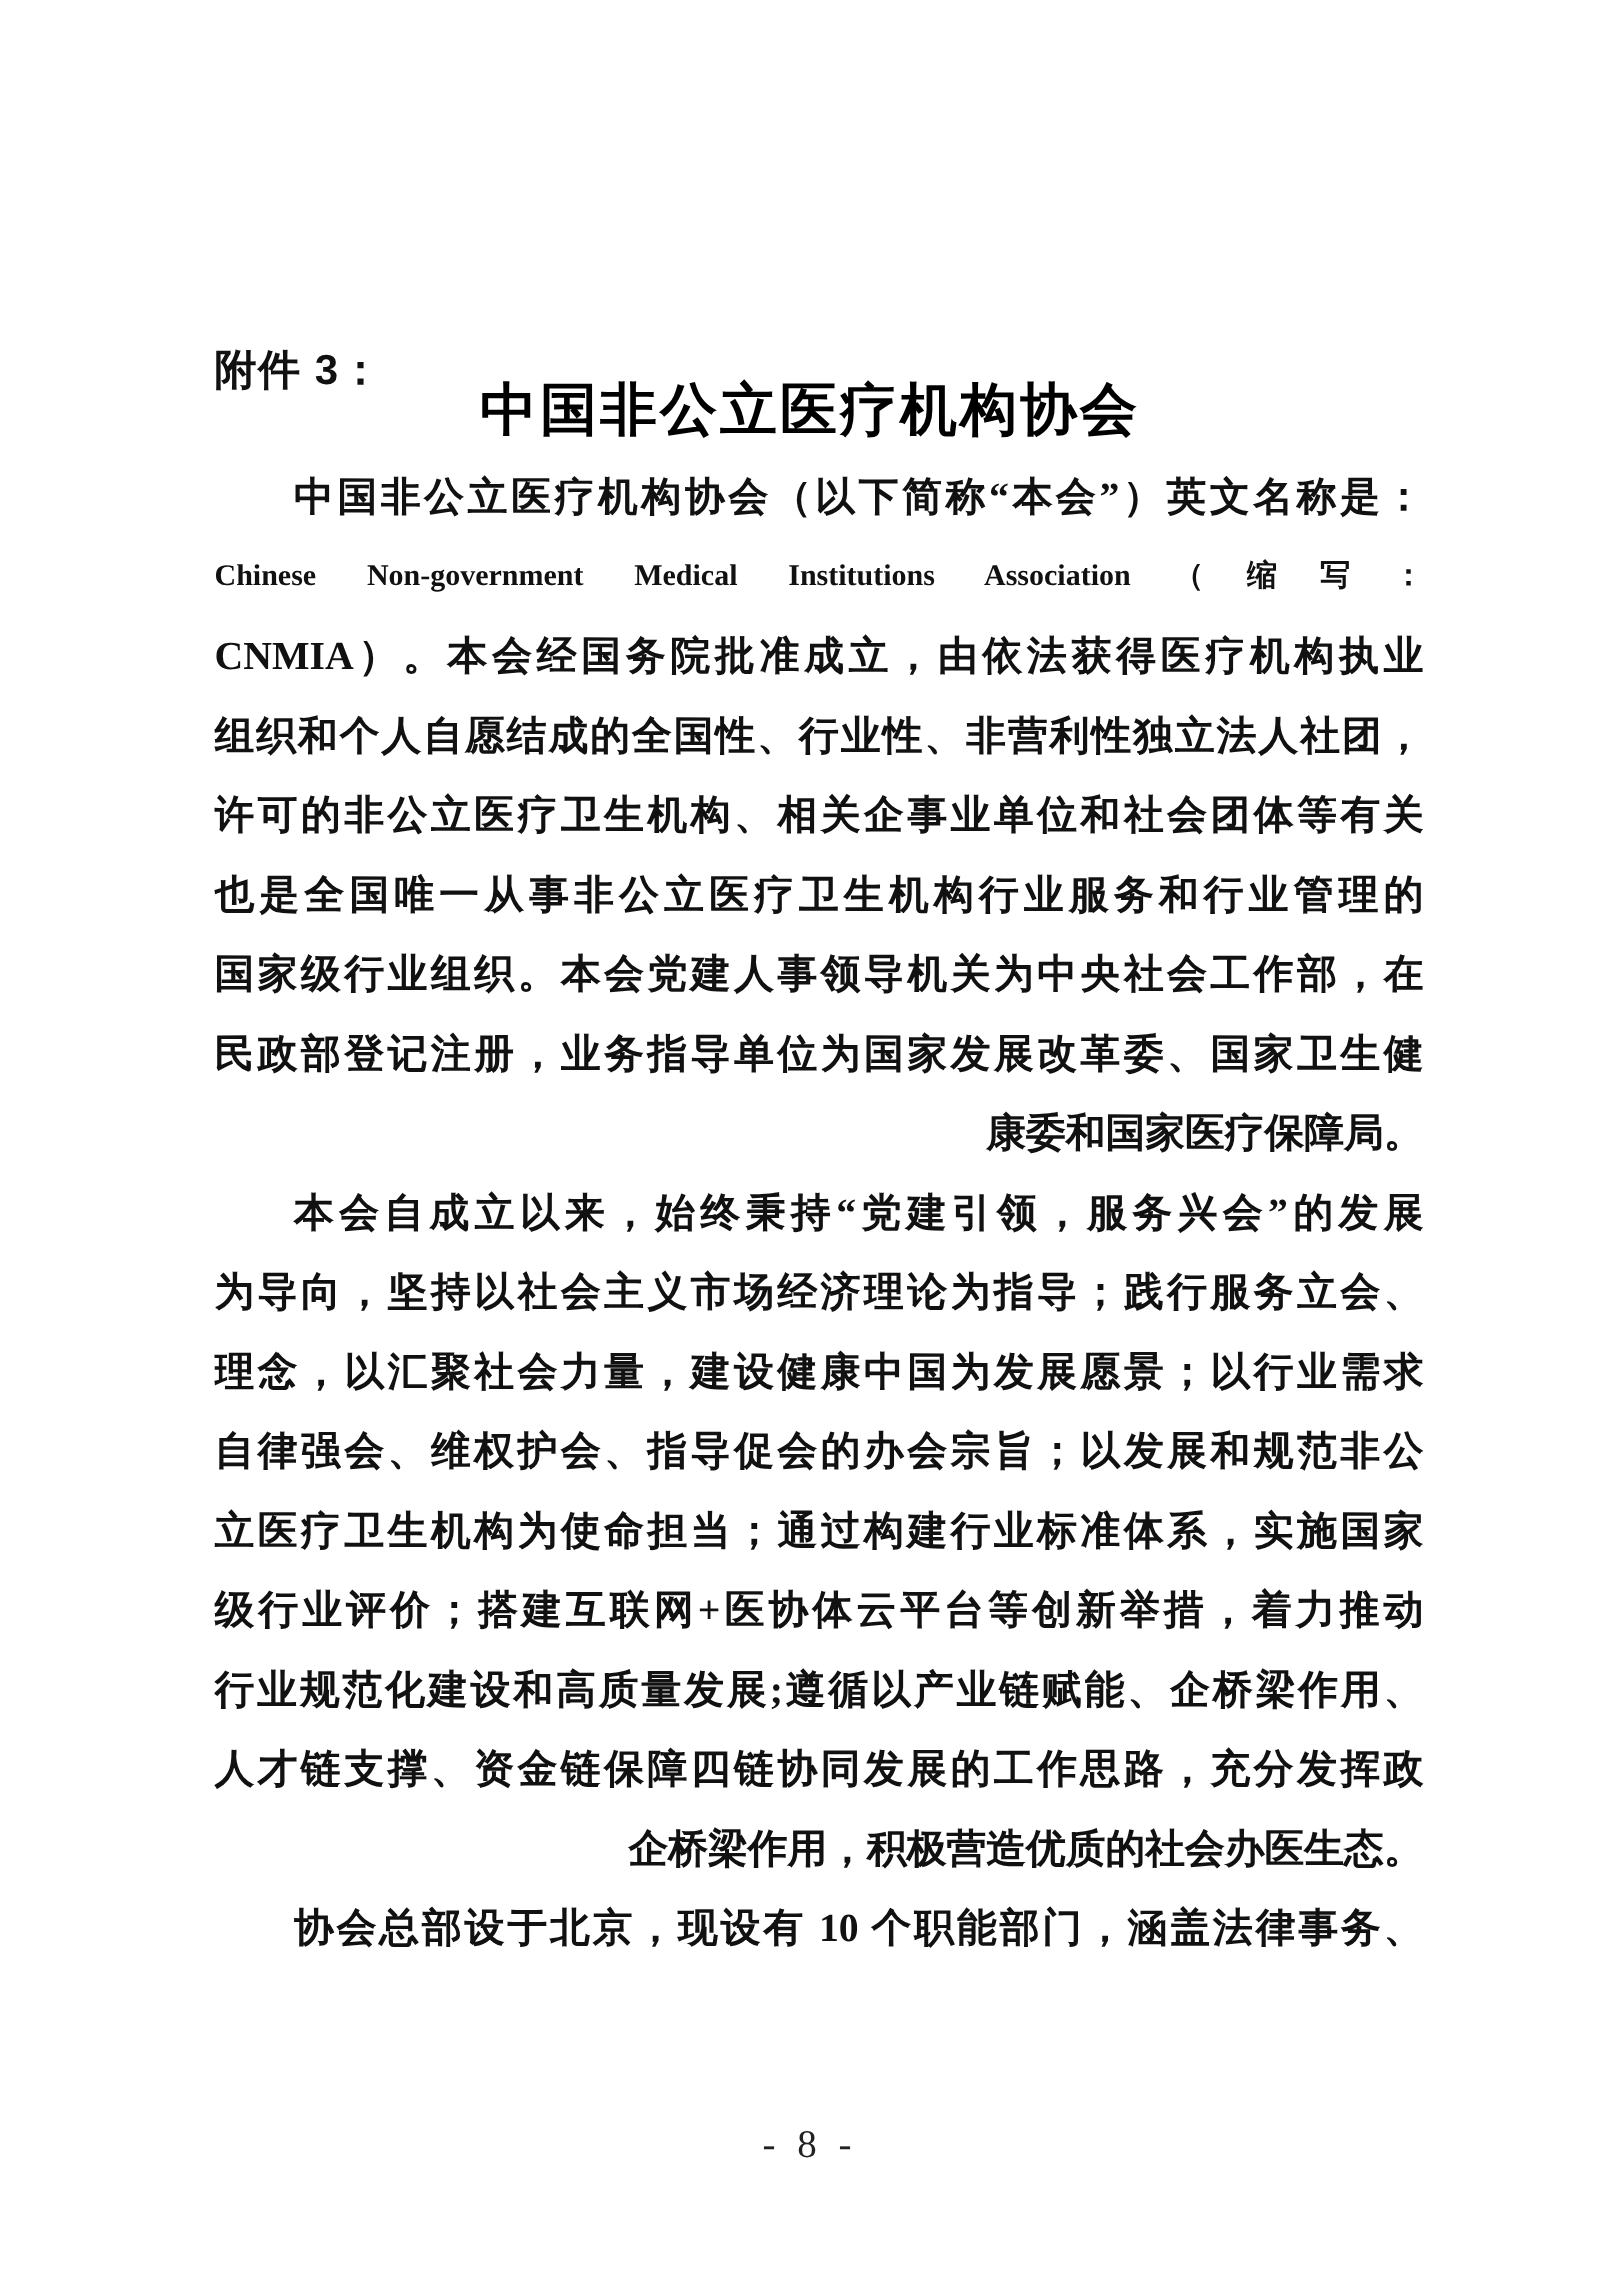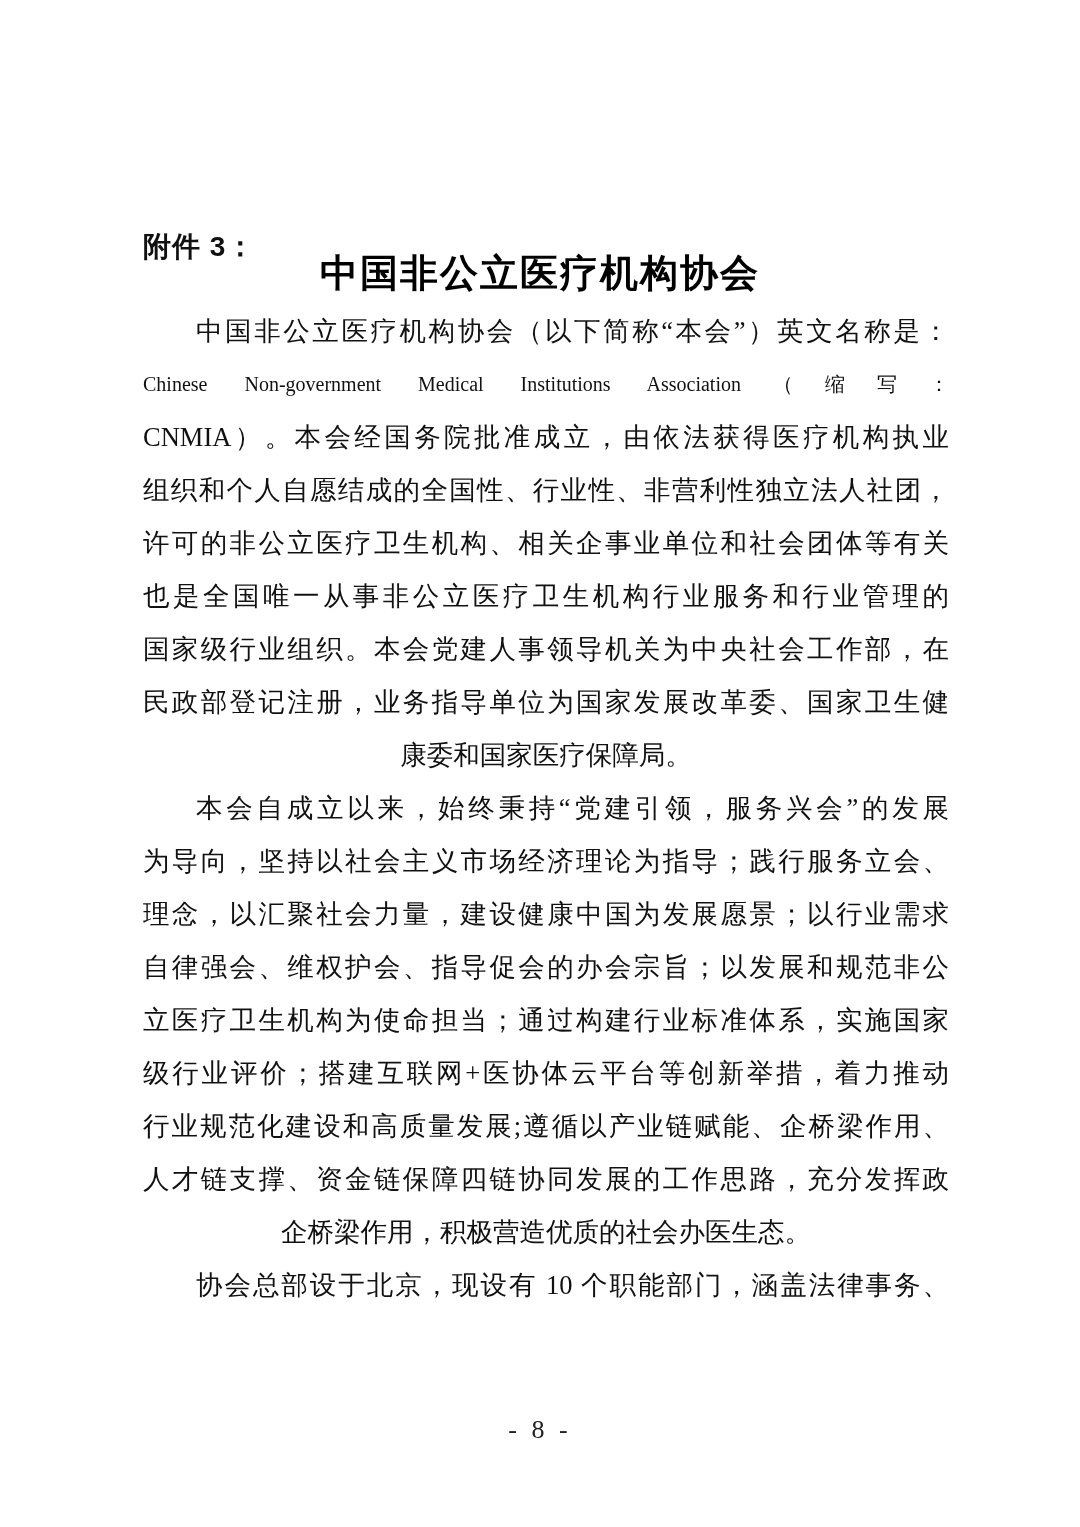--- a/index.html
+++ b/index.html
@@ -35,33 +35,34 @@
     letter-spacing: 2px;
     color: #000000;
     font-family: "Liberation Sans", "DejaVu Sans", sans-serif;
   }
   .body {
     position: absolute;
     left: 143px;
     top: 305px;
     width: 806px;
     font-size: 26.5px;
+    font-weight: bold;
   }
   .line {
     height: 53px;
     line-height: 53px;
     overflow: hidden;
     white-space: normal;
   }
   .line.justify {
     text-align: justify;
     text-align-last: justify;
   }
   .line.left {
-    text-align: center;
+    text-align: right;
   }
   .line.indent {
     padding-left: 2em;
   }
   .line.en {
     font-size: 20px;
   }
   .pagenum {
     position: absolute;
     left: 0;

